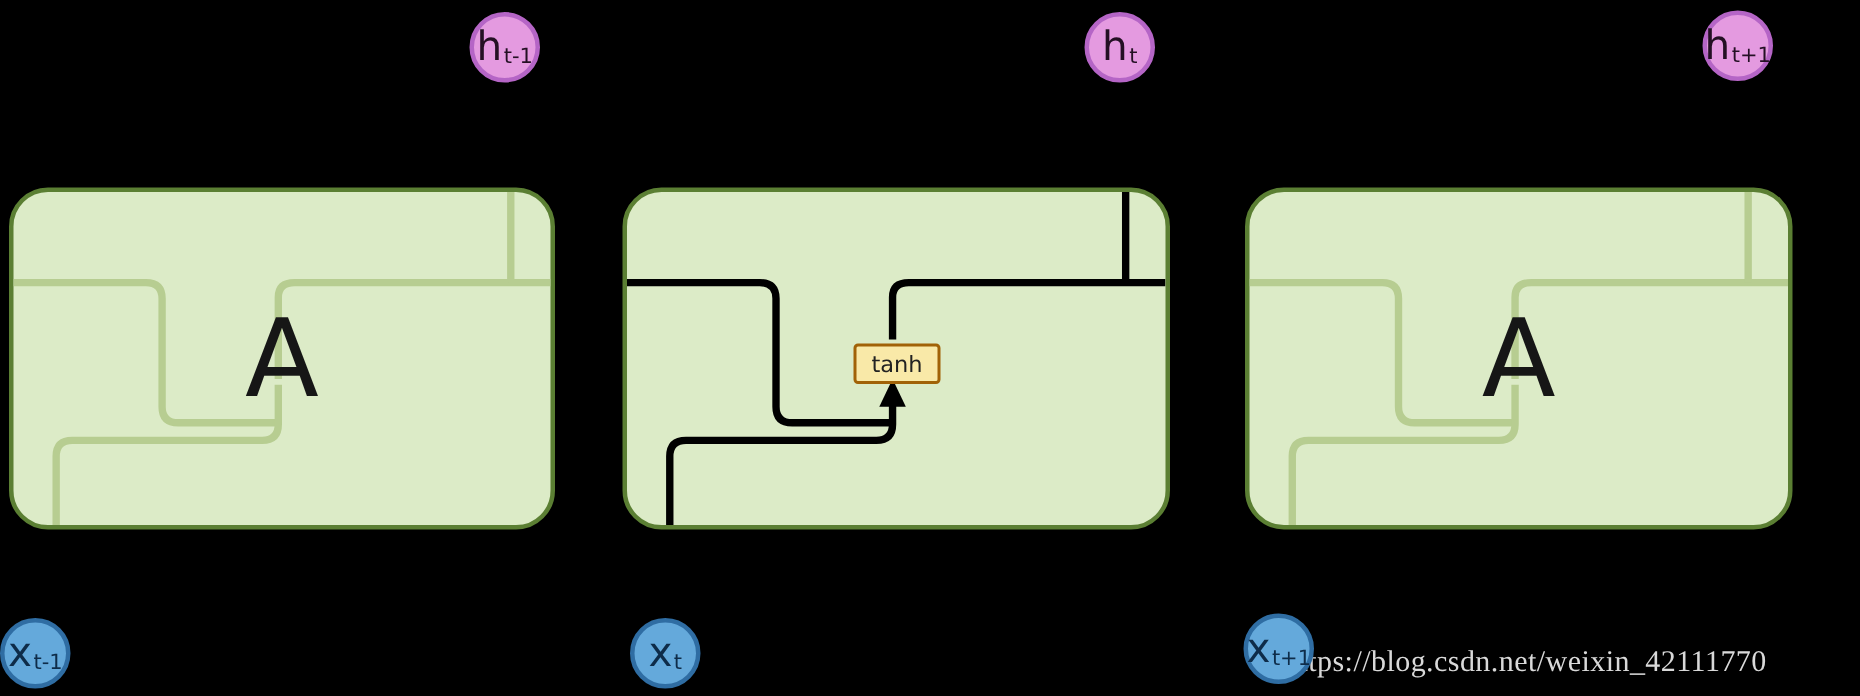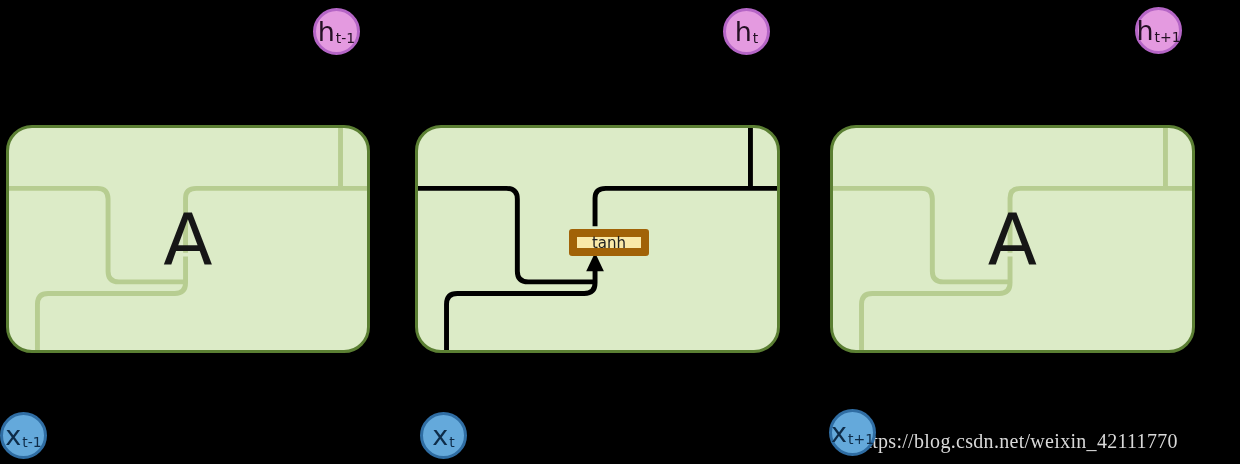--- a/index.html
+++ b/index.html
@@ -17,22 +17,22 @@
   .cell-2 { left:415px; width:365px; }
   .cell-3 { left:830px; width:365px; }
   .cell svg { position:absolute; left:0; top:0; width:100%; height:100%; }
   .k { fill:none; stroke:#000000; stroke-width:5; }
   .f { fill:none; stroke:#b7cd91; stroke-width:5; }
   .cell-letter {
     position:relative; font-size:72px; font-weight:400; color:#161616; line-height:1;
   }
   
   .tanh {
-    position:absolute; left:151px; top:101px; width:80px; height:27px;
-    box-sizing:border-box; background:#f9e9a8; border:8px solid #a16207;
+    position:absolute; left:151px; top:101px; width:58px; height:27px;
+    box-sizing:border-box; background:#f9e9a8; border:2px solid #a16207;
     border-radius:3px; display:flex; align-items:center; justify-content:center;
     font-size:15px; color:#222; z-index:2;
   }
   
   .node {
     position:absolute; width:47px; height:47px; border-radius:50%;
     box-sizing:border-box; display:flex; align-items:center; justify-content:center;
     z-index:3; line-height:1;
   }
   .node-h { background:#e49ae0; border:3px solid #b565c6; color:#241024; }

